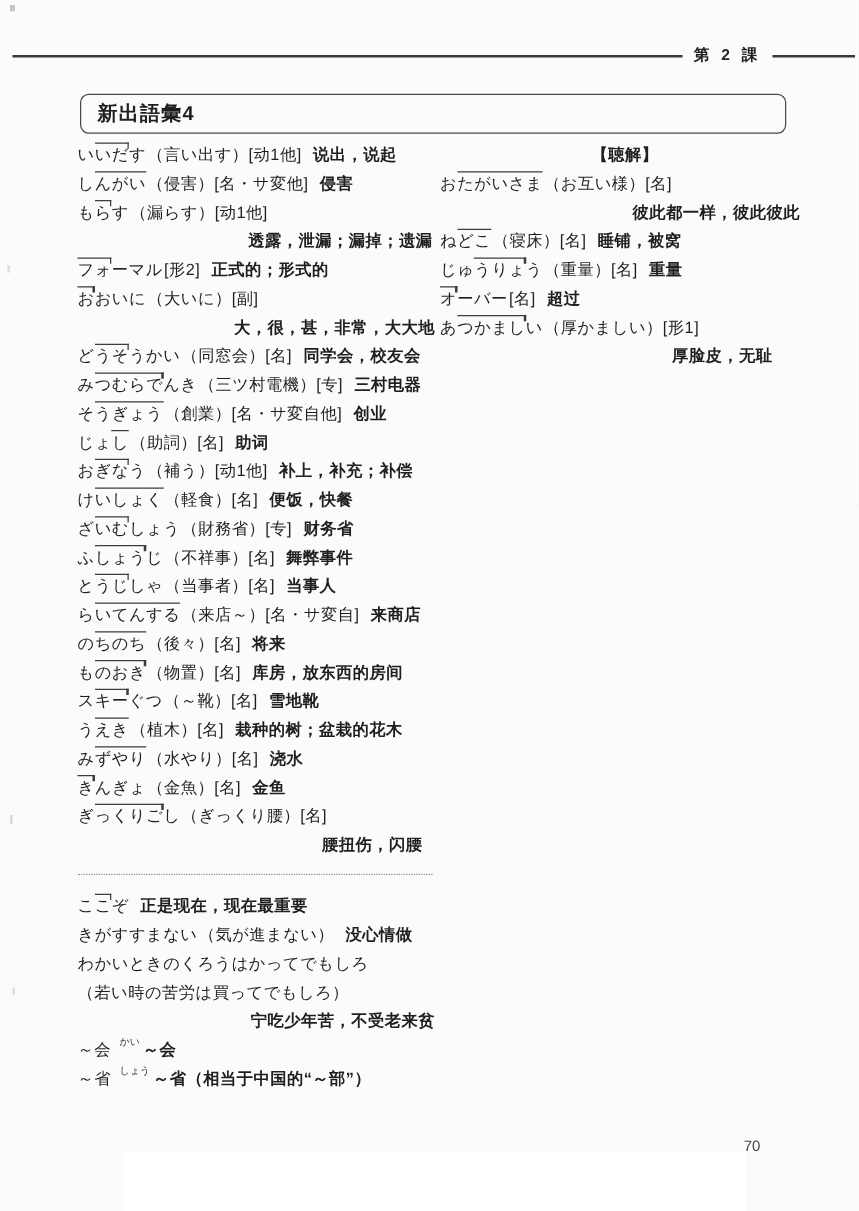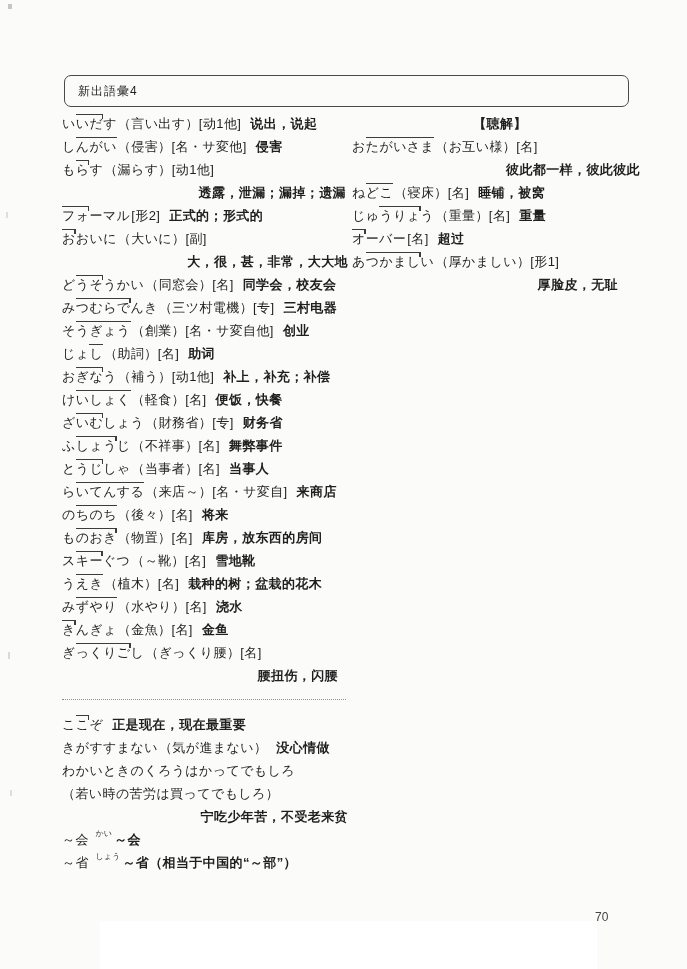--- a/index.html
+++ b/index.html
@@ -8,21 +8,21 @@
         color:#1f1f1f;}
   
   .hdr-rule{position:absolute;top:36px;left:10px;right:3px;display:flex;align-items:center;}
   .hdr-rule .ln{height:0;border-top:2px solid #3a3a3a;flex:1;}
   .hdr-rule .ln.short{flex:0 0 66px;}
   .lesson{font-weight:700;font-size:12.5px;letter-spacing:3px;margin:0 9px;color:#222;}
   
   .vbox{position:absolute;left:64px;top:75px;width:550px;height:30px;
         border:1.5px solid #4a4a4a;border-radius:7px;display:flex;align-items:center;
         padding-left:13px;background:transparent;}
-  .vbox .t{font-weight:400;font-size:12px;letter-spacing:1px;}
+  .vbox .t{font-weight:700;font-size:16px;letter-spacing:1px;}
   
   .col{position:absolute;top:112px;}
   .col.left{left:62px;width:290px;}
   .col.right{left:352px;width:296px;}
   .row{height:23px;line-height:23px;font-size:13px;white-space:nowrap;letter-spacing:.4px;}
   .row.cont{text-align:right;}
   .row.hdr{font-weight:700;text-align:center;}
   .jp span,.jp .rb{display:inline-block;position:relative;}
   .ol::before{content:"";position:absolute;left:0;right:0;top:2px;border-top:1.4px solid #3c3c3c;}
   .dp::after{content:"";position:absolute;right:0;top:2px;width:1.4px;height:5px;background:#3c3c3c;}
@@ -39,20 +39,25 @@
   .bottom-panel{position:absolute;left:100px;top:921px;width:497px;height:48px;
       background:#ffffff;z-index:2;border-bottom:3px solid #4ba3dc;}
   
   .speck{position:absolute;background:#9a9a9a;opacity:.55;}
 </style>
 </head>
 <body>
 
 <div class="page">
 
+  <div class="hdr-rule">
+    <div class="ln"></div>
+    <span class="lesson">第 2 課</span>
+    <div class="ln short"></div>
+  </div>
 
   <div class="vbox">
     <span class="t">新出語彙4</span>
   </div>
 
   <div class="col left">
       <div class="row entry"><span class="jp"><span>い</span><span class="ol dp">いだ</span><span>す</span></span><span class="pos">（言い出す）[动1他]</span><span class="cn">说出，说起</span></div>
       <div class="row entry"><span class="jp"><span>し</span><span class="ol">んがい</span></span><span class="pos">（侵害）[名・サ変他]</span><span class="cn">侵害</span></div>
       <div class="row entry"><span class="jp"><span>も</span><span class="ol dp">ら</span><span>す</span></span><span class="pos">（漏らす）[动1他]</span></div>
       <div class="row cont" style="padding-right: 6px;"><span class="cn">透露，泄漏；漏掉；遗漏</span></div>

